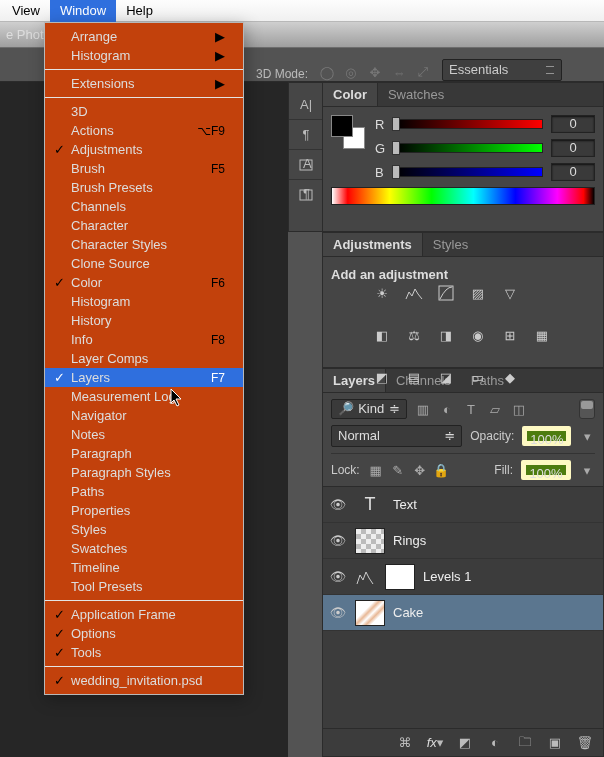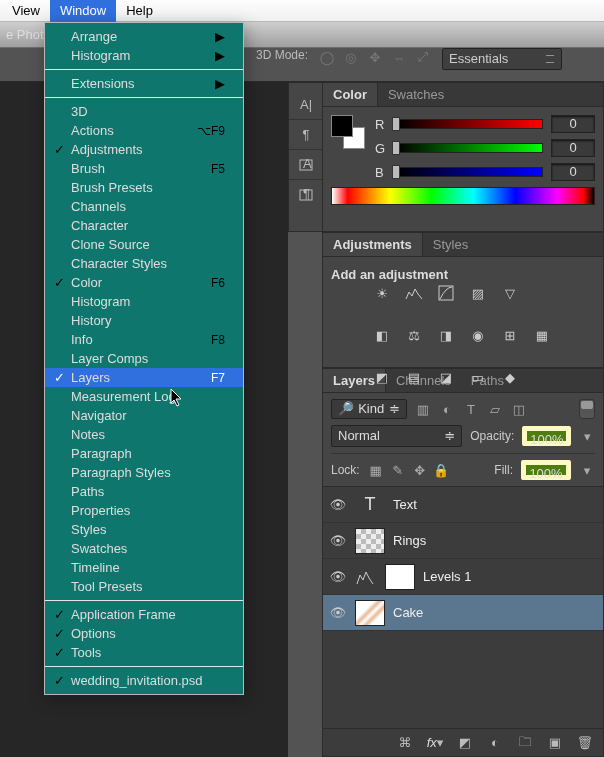--- a/index.html
+++ b/index.html
@@ -7,21 +7,21 @@
   
   
   .mac-menu{ position:absolute; top:0; left:0; right:0; height:22px; background:linear-gradient(#fdfdfd,#f0f0f0); border-bottom:1px solid #b8b8b8; display:flex; align-items:center; padding-left:2px;}
   .mac-menu-item{ color:#000; padding:0 10px; height:22px; line-height:22px;}
   .mac-menu-item.selected{ background:#2f6fde; color:#fff;}
   
   
   .app-bar{ position:absolute; top:22px; left:0; right:0; height:26px; background:linear-gradient(#cfcfcf,#9f9f9f); border-bottom:1px solid #6d6d6d; display:flex; align-items:center; padding-left:6px; color:#000; font-weight:400;}
   
   
-  .options-bar{ position:absolute; top:48px; left:0; right:0; height:34px; background:#535353; border-bottom:1px solid #2b2b2b; display:flex; align-items:flex-start; gap:10px; padding:0 6px;}
+  .options-bar{ position:absolute; top:48px; left:0; right:0; height:34px; background:#535353; border-bottom:1px solid #2b2b2b; display:flex; align-items:flex-end; gap:10px; padding:0 6px;}
   .options-icons{ display:flex; gap:6px; margin-left:260px;}
   .opt-ico{ width:18px; height:18px; border:0; display:flex; align-items:center; justify-content:center; color:#777;}
   .options-label{ color:#bbb; font-size:12px;}
   .dropdown-ess{ background:#3f3f3f; border:1px solid #222; color:#ccc; height:22px; width:120px; padding:0 36px 0 6px; line-height:20px; border-radius:2px; position:relative;}
   .dropdown-ess:after{content:""; position:absolute; right:6px; top:4px; width:10px; height:12px; background:
     linear-gradient(#ccc,#ccc) center 2px/8px 1px no-repeat,
     linear-gradient(#ccc,#ccc) center 9px/8px 1px no-repeat; opacity:.6;}
   
   
   .canvas-area{ position:absolute; top:82px; left:0; width:288px; bottom:0; background:#262626;}
@@ -87,21 +87,21 @@
     background-size:10px 10px; background-position:0 0,5px 5px;}
   .thumb-box.white{ background:#fff;}
   .thumb-box.cake{ background:linear-gradient(135deg,#fff 35%,#e8b896 45%,#fff 55%,#e8b896 65%,#fff 75%);}
   .layer-name{ color:#eee; font-size:13px;}
   .levels-ico{ color:#ccc; display:flex; align-items:center;}
   
   .layers-footer{ height:28px; background:#3c3c3c; border-top:1px solid #2b2b2b; display:flex; align-items:center; justify-content:flex-end; gap:14px; padding:0 10px;}
   .foot-ico{ color:#bbb; width:16px; height:16px; display:flex; align-items:center; justify-content:center;}
   
   
-  .dropdown{ position:absolute; top:22px; left:44px; width:200px; background:#0f766e; border:1px solid #b8b8b8; box-shadow:2px 4px 16px rgba(0,0,0,.3); padding:4px 0;text-align:center;}
+  .dropdown{ position:absolute; top:22px; left:44px; width:200px; background:#c2410c; border:1px solid #b8b8b8; box-shadow:2px 4px 16px rgba(0,0,0,.3); padding:4px 0;text-align:center;}
   .dd-item{ height:19px; display:flex; align-items:center; color:#000; padding:0 18px 0 26px; position:relative; font-size:13.5px;}
   .dd-item .chk{ position:absolute; left:9px; color:#000;}
   .dd-item .scut{ margin-left:auto; color:#000; font-size:12px;}
   .dd-item .sub-arrow{ margin-left:auto; color:#000;}
   .dd-item.highlighted{ background:#2f6fde; color:#fff;}
   .dd-item.highlighted .chk,.dd-item.highlighted .scut{ color:#fff;}
   .dd-sep{ height:1px; background:#e4e4e4; margin:4px 0;}
   
   .cursor{ position:absolute; top:388px; left:170px; width:14px; height:20px; pointer-events:none;}
   .cursor svg{display:block;}
@@ -341,24 +341,24 @@
     <div class="dd-item">
       <span>Brush Presets</span>
     </div>
     <div class="dd-item">
       <span>Channels</span>
     </div>
     <div class="dd-item">
       <span>Character</span>
     </div>
     <div class="dd-item">
+      <span>Character Styles</span>
+    </div>
+    <div class="dd-item">
       <span>Clone Source</span>
-    </div>
-    <div class="dd-item">
-      <span>Character Styles</span>
     </div>
     <div class="dd-item">
       <span class="chk">✓</span>
       <span>Color</span>
       <span class="scut">F6</span>
     </div>
     <div class="dd-item">
       <span>Histogram</span>
     </div>
     <div class="dd-item">

